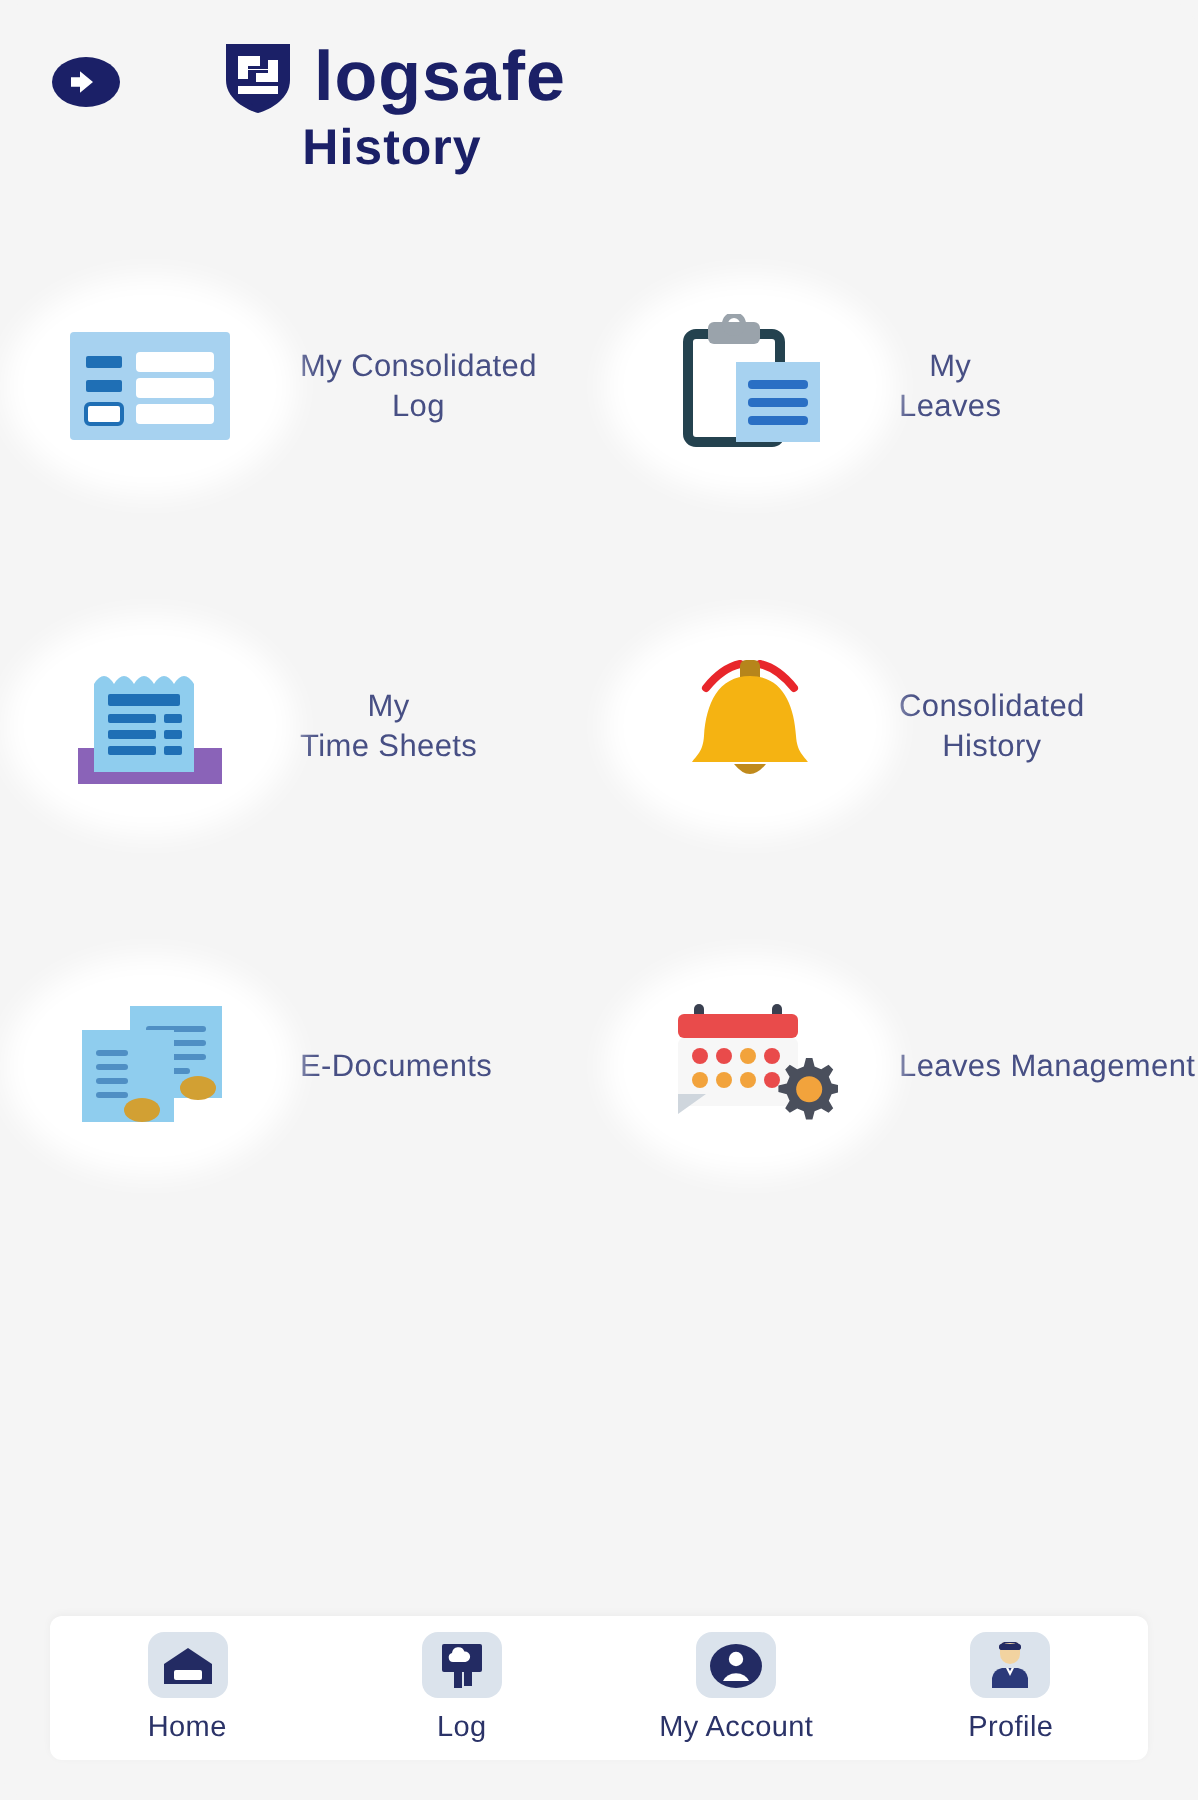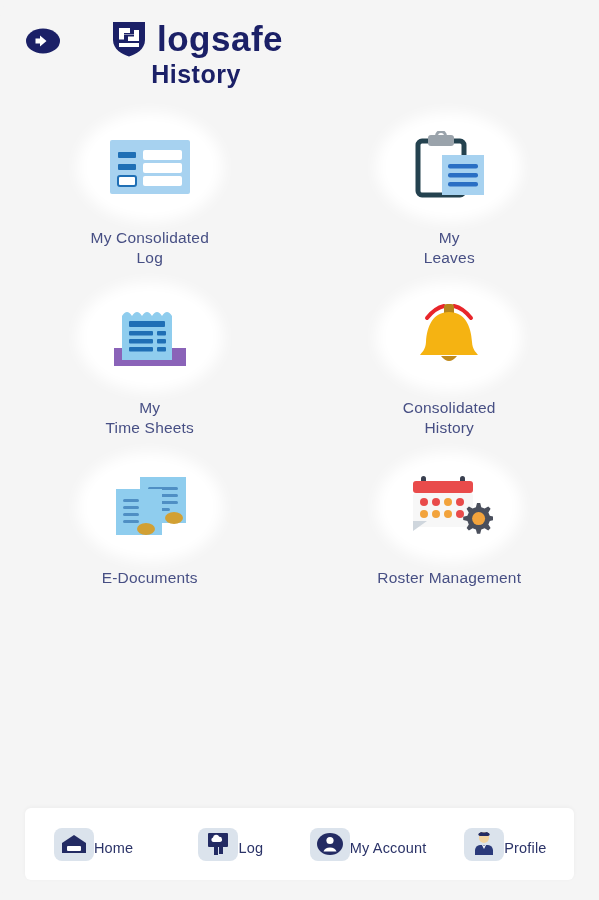--- a/index.html
+++ b/index.html
@@ -76,21 +76,21 @@
     top: 108px;
     left: 0;
     width: 599px;
     display: flex;
     flex-wrap: wrap;
   }
   .tile {
     width: 50%;
     height: 170px;
     display: flex;
-    flex-direction: column;
+    flex-direction: row;
     align-items: center;
     justify-content: flex-start;
     cursor: pointer;
     position: relative;
   }
   .tile-iconwrap {
     position: relative;
     width: 150px;
     height: 118px;
     display: flex;
@@ -136,20 +136,21 @@
     background: #ffffff;
     border-radius: 6px;
     display: flex;
     align-items: center;
     box-shadow: 0 -1px 4px rgba(0,0,0,0.04);
   }
   .nav-item {
     flex: 1;
     height: 100%;
     display: flex;
+    flex-direction: column;
     align-items: center;
     justify-content: center;
     cursor: pointer;
   }
   .nav-badge {
     width: 40px;
     height: 33px;
     border-radius: 8px;
     background: #dbe3ec;
     display: flex;
@@ -310,21 +311,21 @@
             <circle cx="43" cy="43" r="4" fill="#f2a33c"></circle>
             <circle cx="55" cy="43" r="4" fill="#e94b4b"></circle>
             <path d="M8 50 L22 50 L8 60 Z" fill="#cfd6dd"></path>
             <g transform="translate(58,32)">
               <path d="M14 0 l3.2 0 l1.1 4.2 l3.3 1.4 l3.7 -2.2 l2.3 2.3 l-2.2 3.7 l1.4 3.3 l4.2 1.1 l0 3.2 l-4.2 1.1 l-1.4 3.3 l2.2 3.7 l-2.3 2.3 l-3.7 -2.2 l-3.3 1.4 l-1.1 4.2 l-3.2 0 l-1.1 -4.2 l-3.3 -1.4 l-3.7 2.2 l-2.3 -2.3 l2.2 -3.7 l-1.4 -3.3 l-4.2 -1.1 l0 -3.2 l4.2 -1.1 l1.4 -3.3 l-2.2 -3.7 l2.3 -2.3 l3.7 2.2 l3.3 -1.4 Z" fill="#4a4f5c"></path>
               <circle cx="15.6" cy="15.6" r="6.5" fill="#f2a33c"></circle>
             </g>
           </svg>
         </div>
       </div>
-      <div class="tile-label">Roster Management</div>
+      <div class="tile-label">Leaves Management</div>
     </div>
 
   </div>
 
   <div class="navbar">
 
     <div class="nav-item">
       <div class="nav-badge">
         <svg width="26" height="22" viewBox="0 0 26 22">
           <path d="M13 2 L25 10 L25 20 L1 20 L1 10 Z" fill="#232b63"></path>

